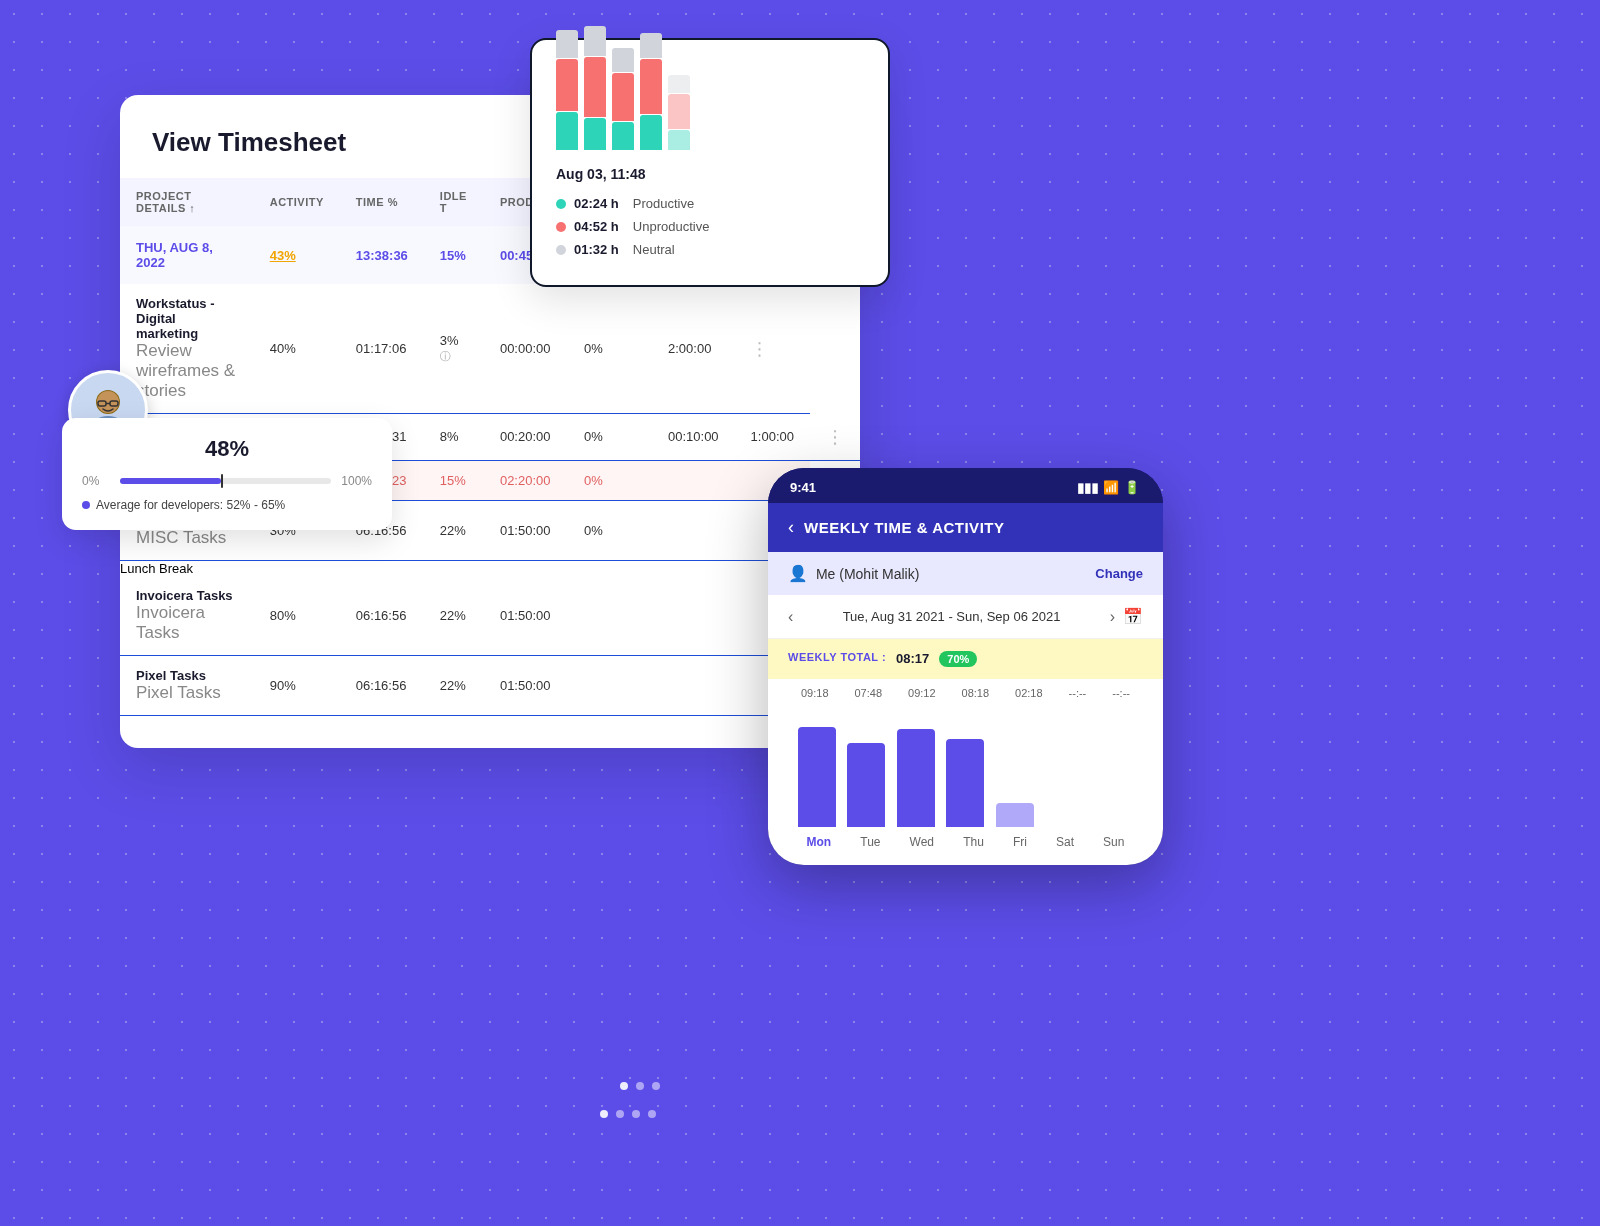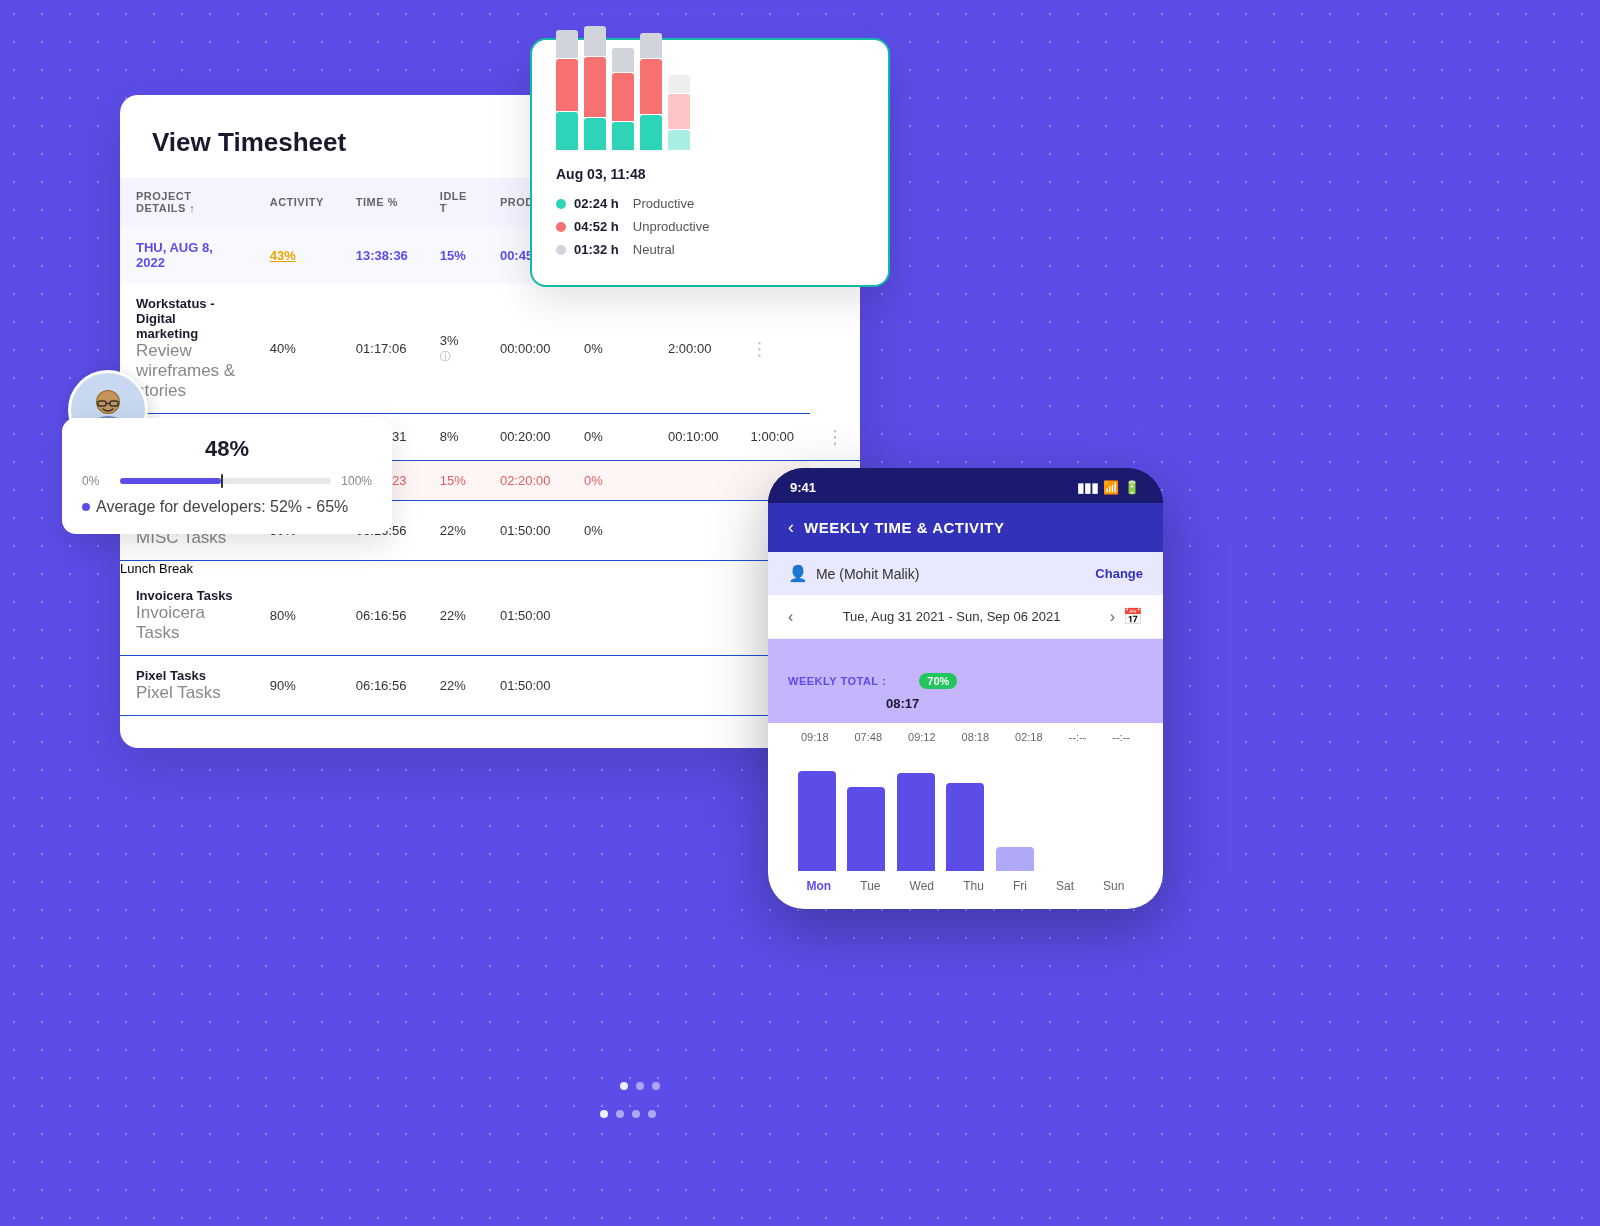--- a/index.html
+++ b/index.html
@@ -112,21 +112,21 @@
     
     .activity-popup {
       position: absolute;
       top: 38px;
       left: 530px;
       width: 360px;
       background: #fff;
       border-radius: 16px;
       padding: 20px 24px;
       box-shadow: 0 12px 40px rgba(0,0,0,0.12);
-      border: 2px solid #14b8a6;
+      border: 2px solid #0f172a;
     }
 
     .activity-popup-title {
       font-size: 14px;
       font-weight: 600;
       color: #1a1a2e;
       margin-bottom: 14px;
     }
 
     .activity-legend-item {
@@ -242,21 +242,21 @@
       position: absolute;
       top: -4px;
       left: 48%;
       width: 2px;
       height: 14px;
       background: #333;
       border-radius: 1px;
     }
 
     .dev-avg-text {
-      font-size: 16px;
+      font-size: 12px;
       color: #444;
       display: flex;
       align-items: center;
       gap: 6px;
     }
 
     .dev-avg-dot {
       width: 8px;
       height: 8px;
       border-radius: 50%;
@@ -349,37 +349,36 @@
       color: #333;
     }
 
     .phone-nav-btn {
       font-size: 16px;
       color: #666;
     }
 
     .phone-weekly-total {
       display: flex;
-      align-items: center;
+      gap: 10px;
       padding: 12px 20px;
-      background: #c4b5fd;
+      background: #fef9c3;
     }
 
     .weekly-label {
       font-size: 11px;
       font-weight: 700;
       color: #5c4de8;
       letter-spacing: 0.5px;
     }
 
     .weekly-time {
       font-size: 13px;
       font-weight: 700;
       color: #1a1a2e;
-      margin-top: 45px;
     }
 
     .weekly-badge {
       background: #22c55e;
       color: #fff;
       font-size: 11px;
       font-weight: 700;
       padding: 2px 8px;
       border-radius: 10px;
     }

